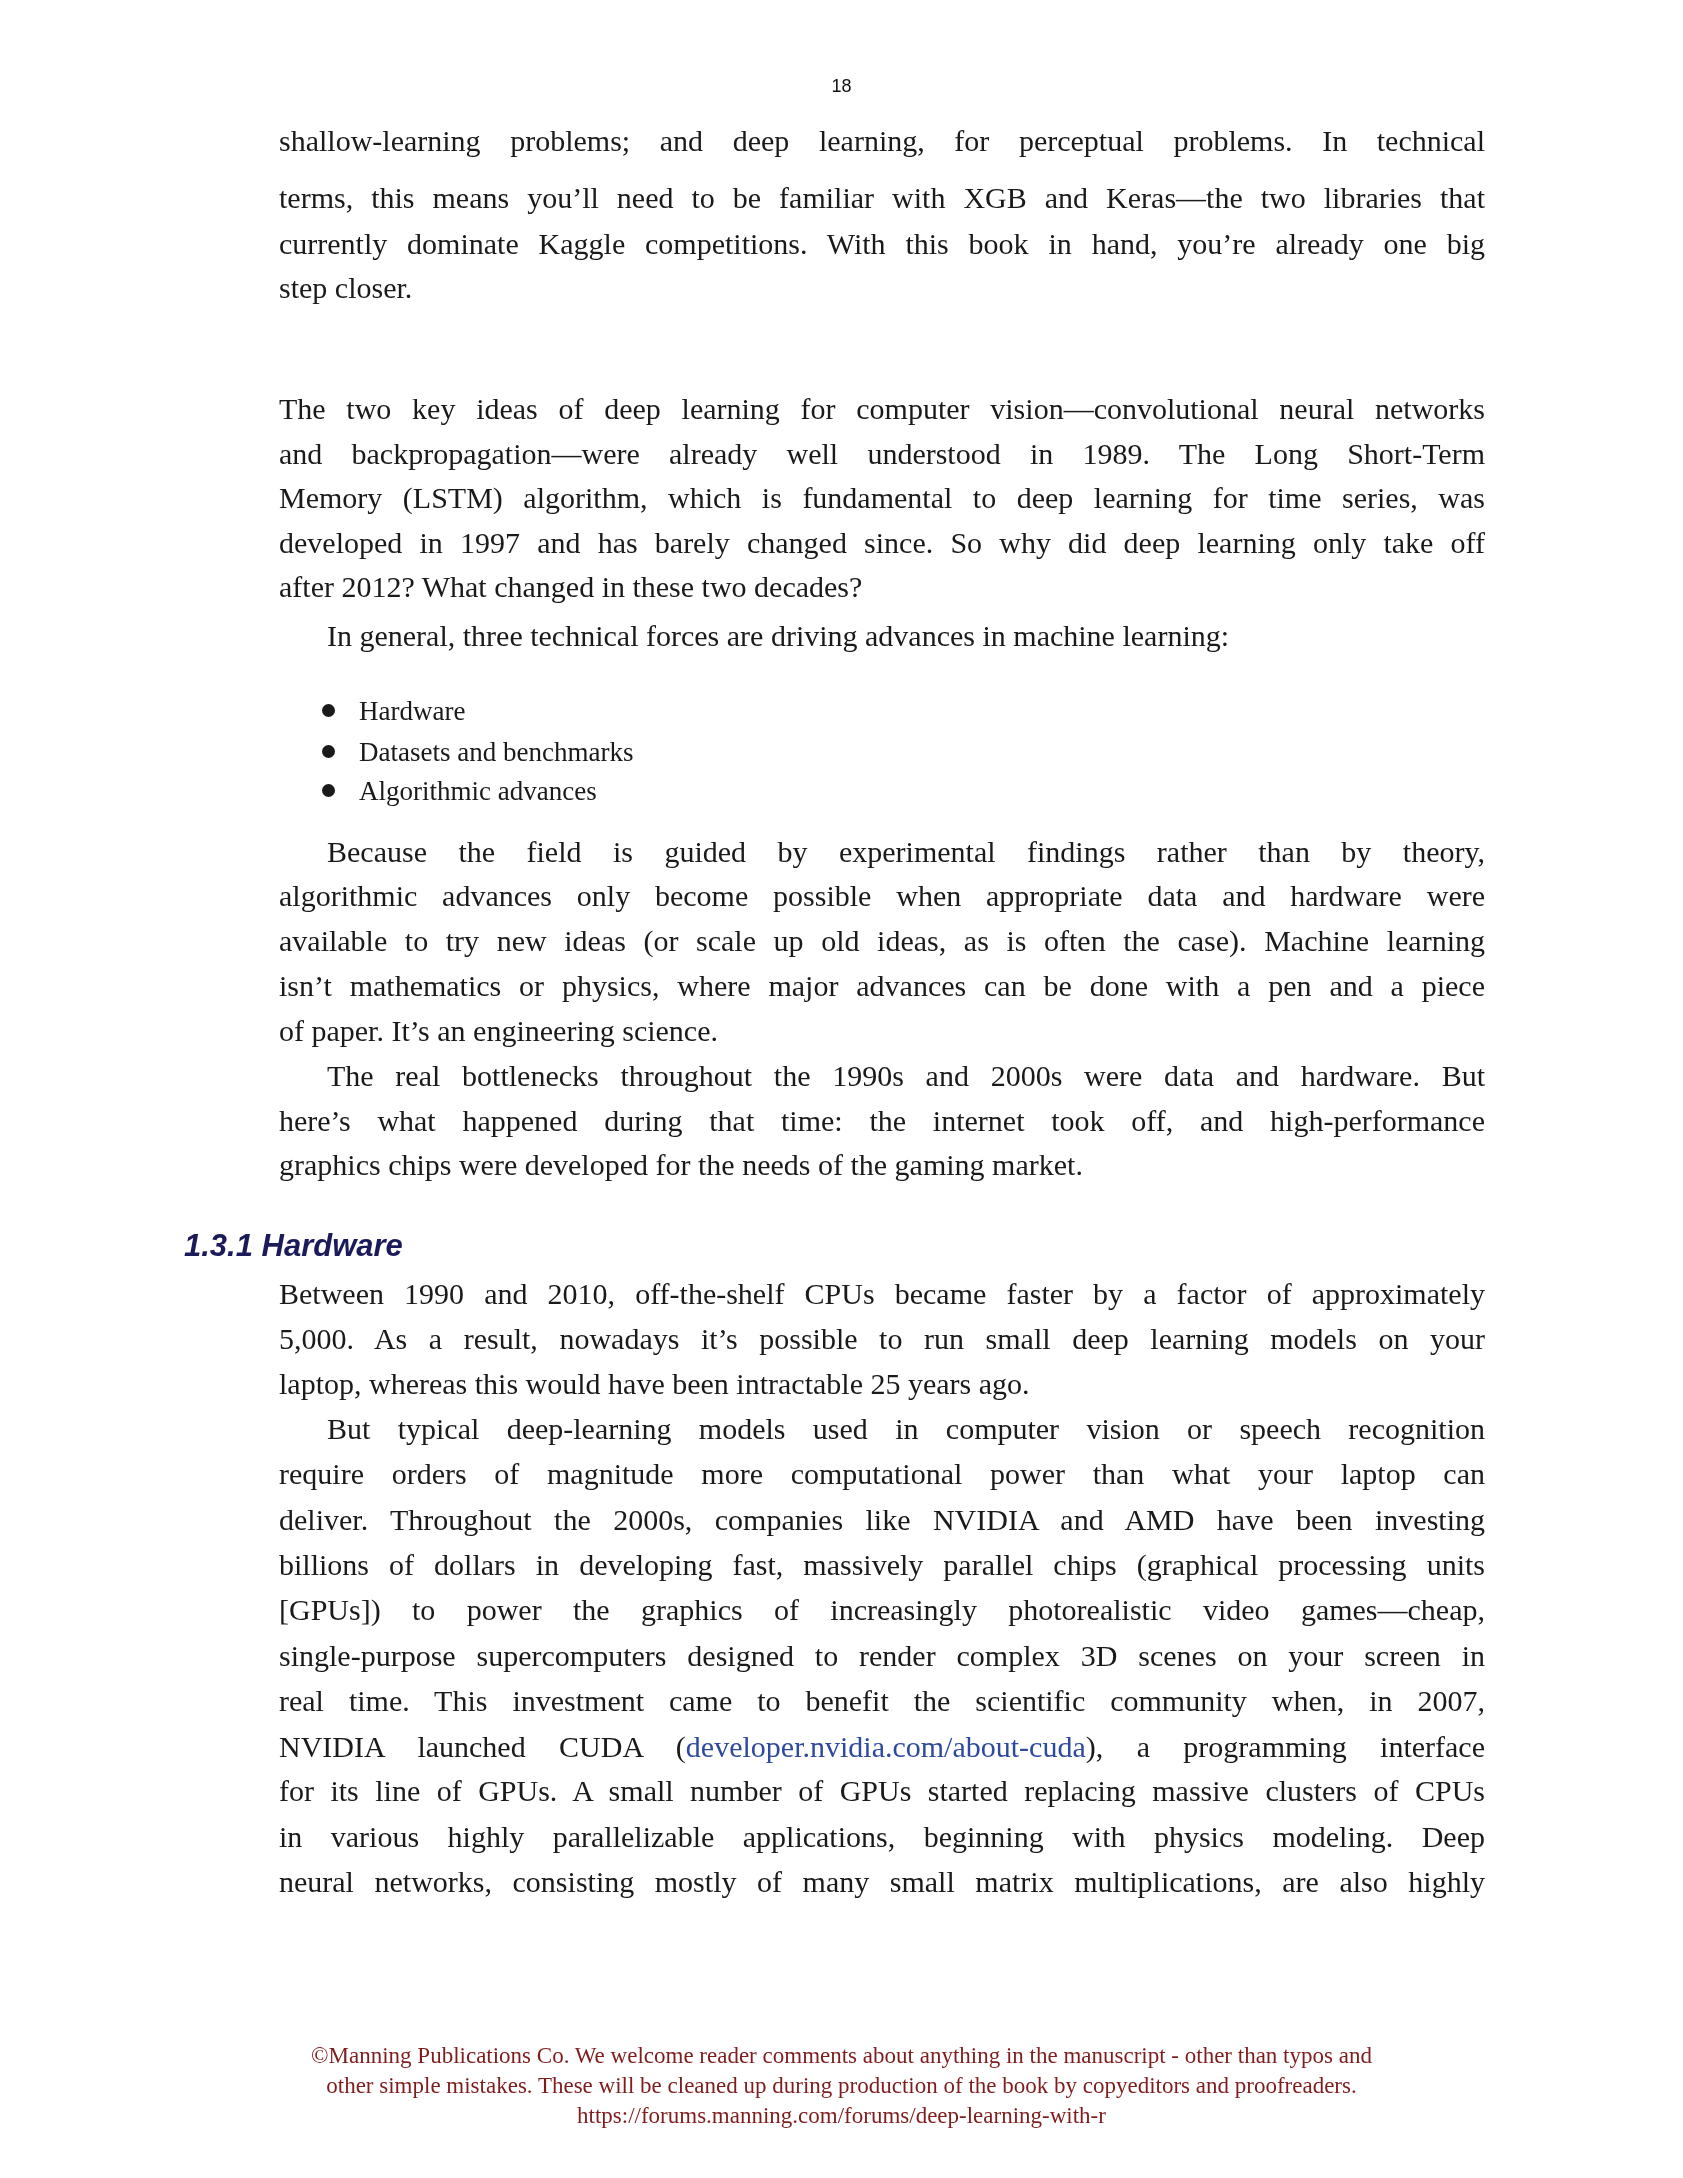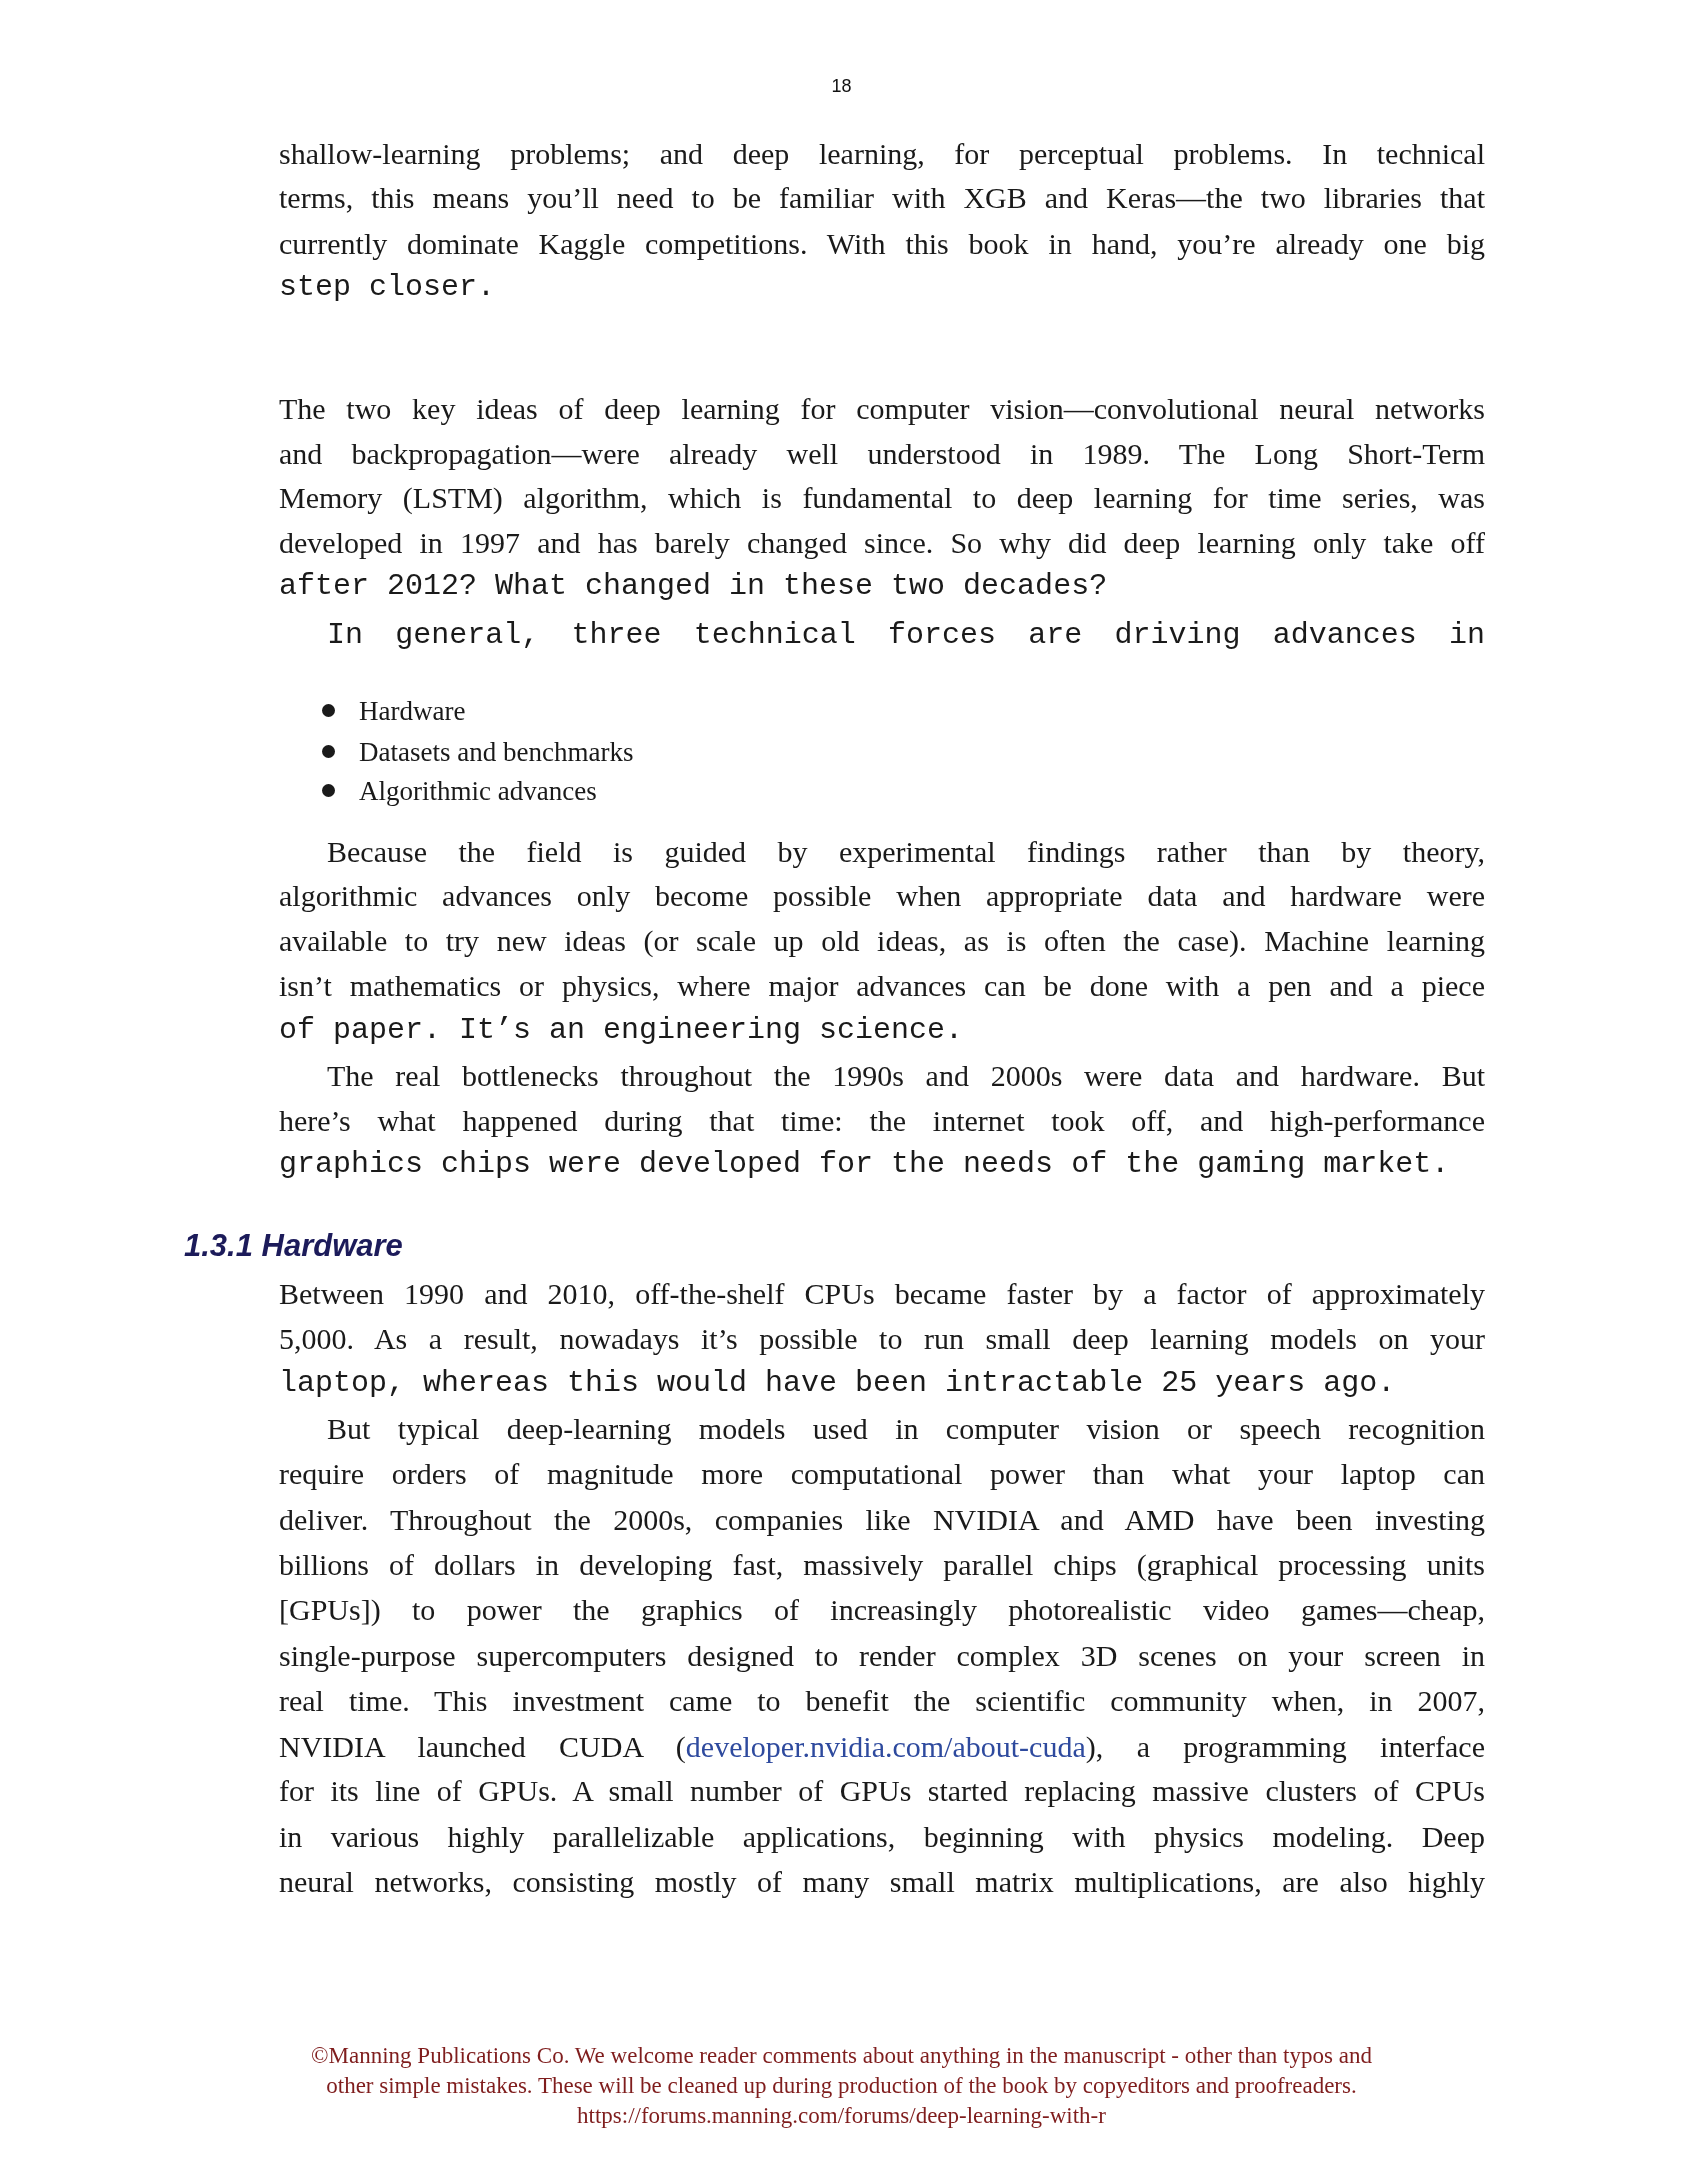--- a/index.html
+++ b/index.html
@@ -4,42 +4,42 @@
 <style>
   html, body { margin: 0; padding: 0; background: #ffffff; }
   body { width: 1683px; height: 2178px; position: relative; overflow: hidden; }
   .page { position: absolute; left: 0; top: 0; width: 1683px; height: 2178px; background: #ffffff; }
   .pagenum { position: absolute; left: 0; width: 1683px; top: 75px; text-align: center;
     font-family: "Liberation Sans", sans-serif; font-size: 18px; line-height: 22px; color: #111; }
   .ln { position: absolute; left: 279px; width: 1206px; height: 45px; line-height: 45px;
     font-family: "Liberation Serif", serif; font-size: 30px; color: #1a1a1a;
     text-align: justify; text-align-last: justify; white-space: normal; overflow: hidden; }
   .ln.ind { left: 327px; width: 1158px; }
-  .ln.last { text-align-last: left; font-family: Liberation Mono, monospace; }
+  .ln.last { text-align-last: left; }
   .h1 { position: absolute; left: 220px; font-family: "Liberation Sans", sans-serif; font-weight: bold;
     font-style: italic; font-size: 37px; line-height: 44px; color: #1c1b5a; }
   .h2 { position: absolute; left: 184px; font-family: "Liberation Sans", sans-serif; font-weight: bold;
     font-style: italic; font-size: 31px; line-height: 38px; color: #1c1b5a; text-align: right; }
   .bullet { position: absolute; left: 319px; height: 40px; line-height: 40px;
     font-family: "Liberation Serif", serif; font-size: 27px; color: #1a1a1a; white-space: nowrap; }
   .bullet .dot { position: absolute; left: 3px; top: 13px; width: 13px; height: 13px; border-radius: 50%; background: #1a1a1a; }
   .bullet .txt { position: absolute; left: 40px; }
   .link { color: #2e4a9e; }
   .foot { position: absolute; left: 0; width: 1683px; text-align: center; height: 30px; line-height: 30px;
     font-family: "Liberation Serif", serif; font-size: 23px; color: #7f1d1d; white-space: nowrap; }
 </style>
 </head>
 <body>
 
 <div class="page">
 
   <div class="pagenum">18</div>
 
   <div>
-    <div class="ln" style="top:131px">shallow-learning problems; and deep learning, for perceptual problems. In technical</div>
+    <div class="ln" style="top:118px">shallow-learning problems; and deep learning, for perceptual problems. In technical</div>
     <div class="ln" style="top:175px">terms, this means you’ll need to be familiar with XGB and Keras—the two libraries that</div>
     <div class="ln" style="top:221px">currently dominate Kaggle competitions. With this book in hand, you’re already one big</div>
     <div class="ln last" style="top:265px">step closer.</div>
   </div>
 
 
   <div>
     <div class="ln" style="top:386px">The two key ideas of deep learning for computer vision—convolutional neural networks</div>
     <div class="ln" style="top:431px">and backpropagation—were already well understood in 1989. The Long Short-Term</div>
     <div class="ln" style="top:475px">Memory (LSTM) algorithm, which is fundamental to deep learning for time series, was</div>

